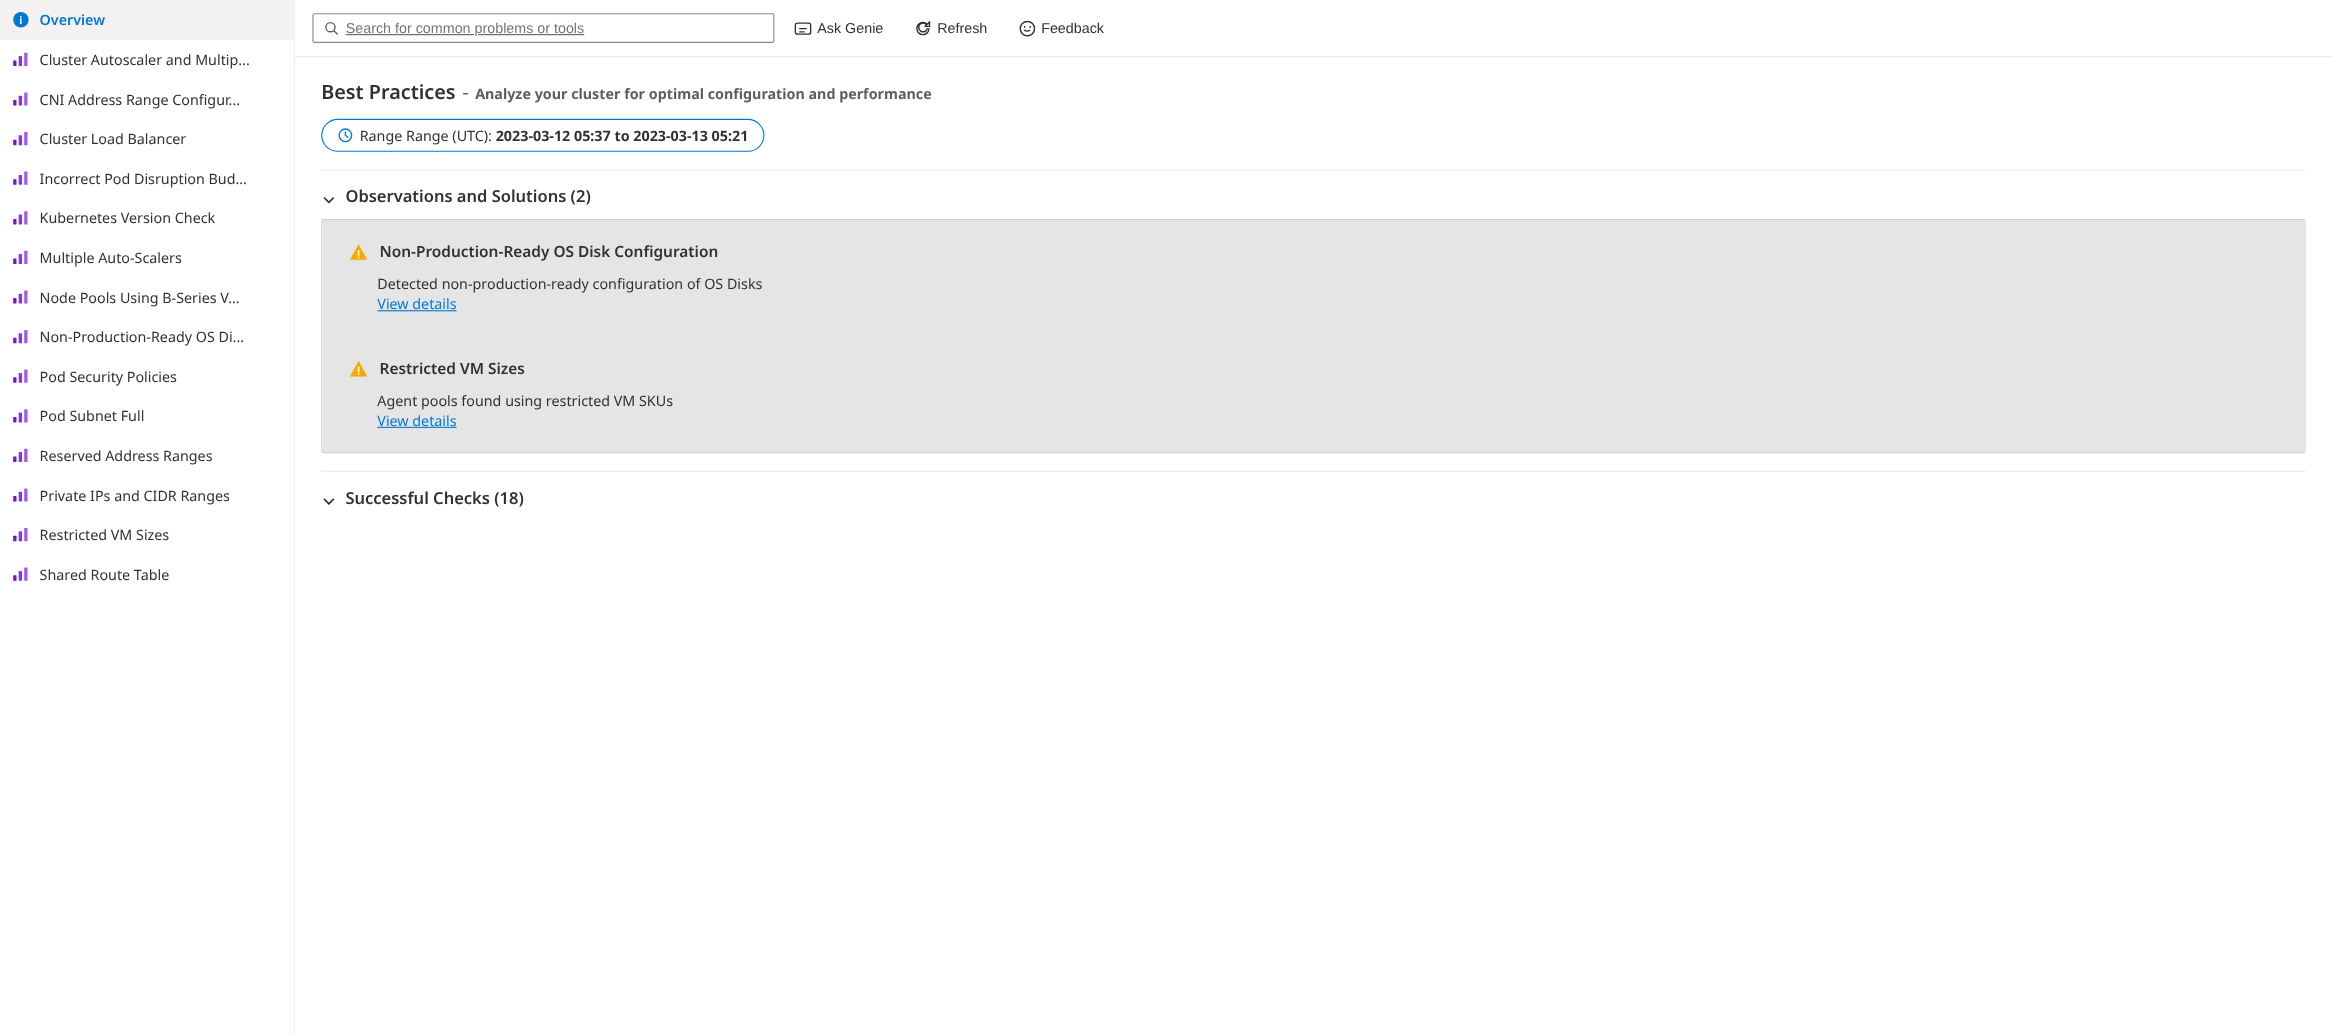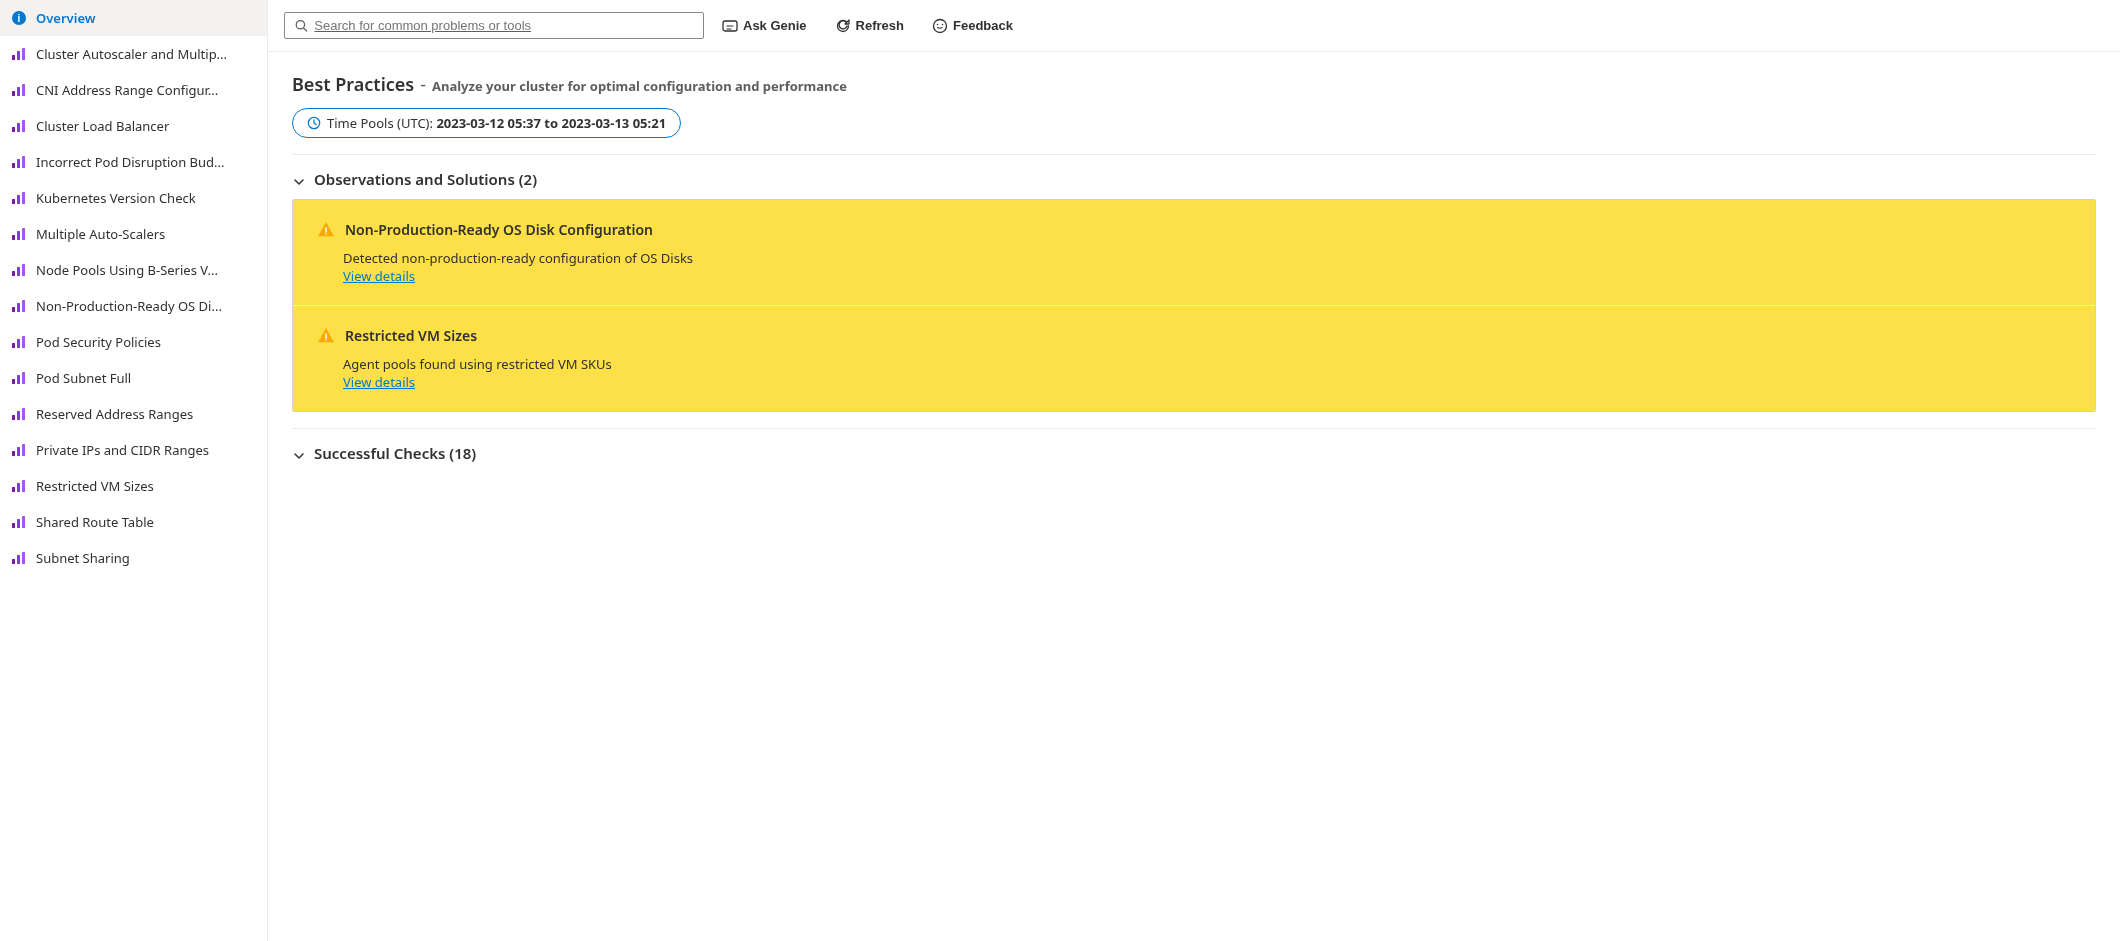--- a/index.html
+++ b/index.html
@@ -91,21 +91,20 @@
       display: flex;
       align-items: center;
       gap: 5px;
       padding: 5px 10px;
       border: none;
       background: transparent;
       cursor: pointer;
       font-size: 13px;
       color: #323130;
       border-radius: 2px;
-      font-weight: bold;
     }
 
     
     .content {
       flex: 1;
       overflow-y: auto;
       padding: 20px 24px;
     }
     .content::-webkit-scrollbar { width: 8px; }
     .content::-webkit-scrollbar-track { background: transparent; }
@@ -164,21 +163,21 @@
       display: flex;
       flex-direction: column;
       gap: 0;
       border: 1px solid #d2d0ce;
       border-radius: 2px;
       margin-bottom: 16px;
     }
     .card {
       padding: 20px 24px;
       border-bottom: 1px solid #edebe9;
-      background: #fde047;
+      background: #e5e5e5;
     }
     .card:last-child { border-bottom: none; }
     .card-title-row {
       display: flex;
       align-items: center;
       gap: 10px;
       margin-bottom: 10px;
     }
     .card-title {
       font-size: 14px;
@@ -363,30 +362,20 @@
       </div>
       <div class="sidebar-item">
         <span class="sidebar-icon">
           <svg width="16" height="16" viewBox="0 0 16 16" fill="none">
         <rect x="1" y="9" width="3" height="5" rx="0.5" fill="#7719aa"></rect>
         <rect x="6" y="5" width="3" height="9" rx="0.5" fill="#7c3aed"></rect>
         <rect x="11" y="2" width="3" height="12" rx="0.5" fill="#a855f7"></rect>
       </svg>
         </span>
         <span class="sidebar-label">Shared Route Table</span>
-      </div>
-      <div class="sidebar-item">
-        <span class="sidebar-icon">
-          <svg width="16" height="16" viewBox="0 0 16 16" fill="none">
-        <rect x="1" y="9" width="3" height="5" rx="0.5" fill="#7719aa"></rect>
-        <rect x="6" y="5" width="3" height="9" rx="0.5" fill="#7c3aed"></rect>
-        <rect x="11" y="2" width="3" height="12" rx="0.5" fill="#a855f7"></rect>
-      </svg>
-        </span>
-        <span class="sidebar-label">Subnet Sharing</span>
       </div>
     </div>
 </nav>
 
 <div class="main">
 
   <div class="toolbar">
     <div class="search-box">
       <svg width="14" height="14" viewBox="0 0 16 16" fill="none">
         <circle cx="6.5" cy="6.5" r="5" stroke="#605e5c" stroke-width="1.5"></circle>
@@ -424,21 +413,21 @@
         <span class="page-title">Best Practices</span>
         <span style="color:#605e5c;font-size:18px;font-weight:400">-</span>
         <span class="page-subtitle">Analyze your cluster for optimal configuration and performance</span>
       </div>
       <div class="time-range-badge">
         <svg width="14" height="14" viewBox="0 0 16 16" fill="none">
           <circle cx="8" cy="8" r="6.5" stroke="#0078d4" stroke-width="1.4"></circle>
           <path d="M8 4.5V8l2.5 2" stroke="#0078d4" stroke-width="1.4" stroke-linecap="round" stroke-linejoin="round"></path>
         </svg>
         <span>
-          <span>Time Pools (UTC):</span>
+          <span>Range Range (UTC):</span>
           <strong>2023-03-12 05:37 to 2023-03-13 05:21</strong>
         </span>
       </div>
     </div>
 
     <div class="section-header">
       <svg class="chevron" width="14" height="14" viewBox="0 0 14 14" fill="none">
         <path d="M3 5l4 4 4-4" stroke="#323130" stroke-width="1.5" stroke-linecap="round" stroke-linejoin="round"></path>
       </svg>
       <span class="section-title">Observations and Solutions (2)</span>

